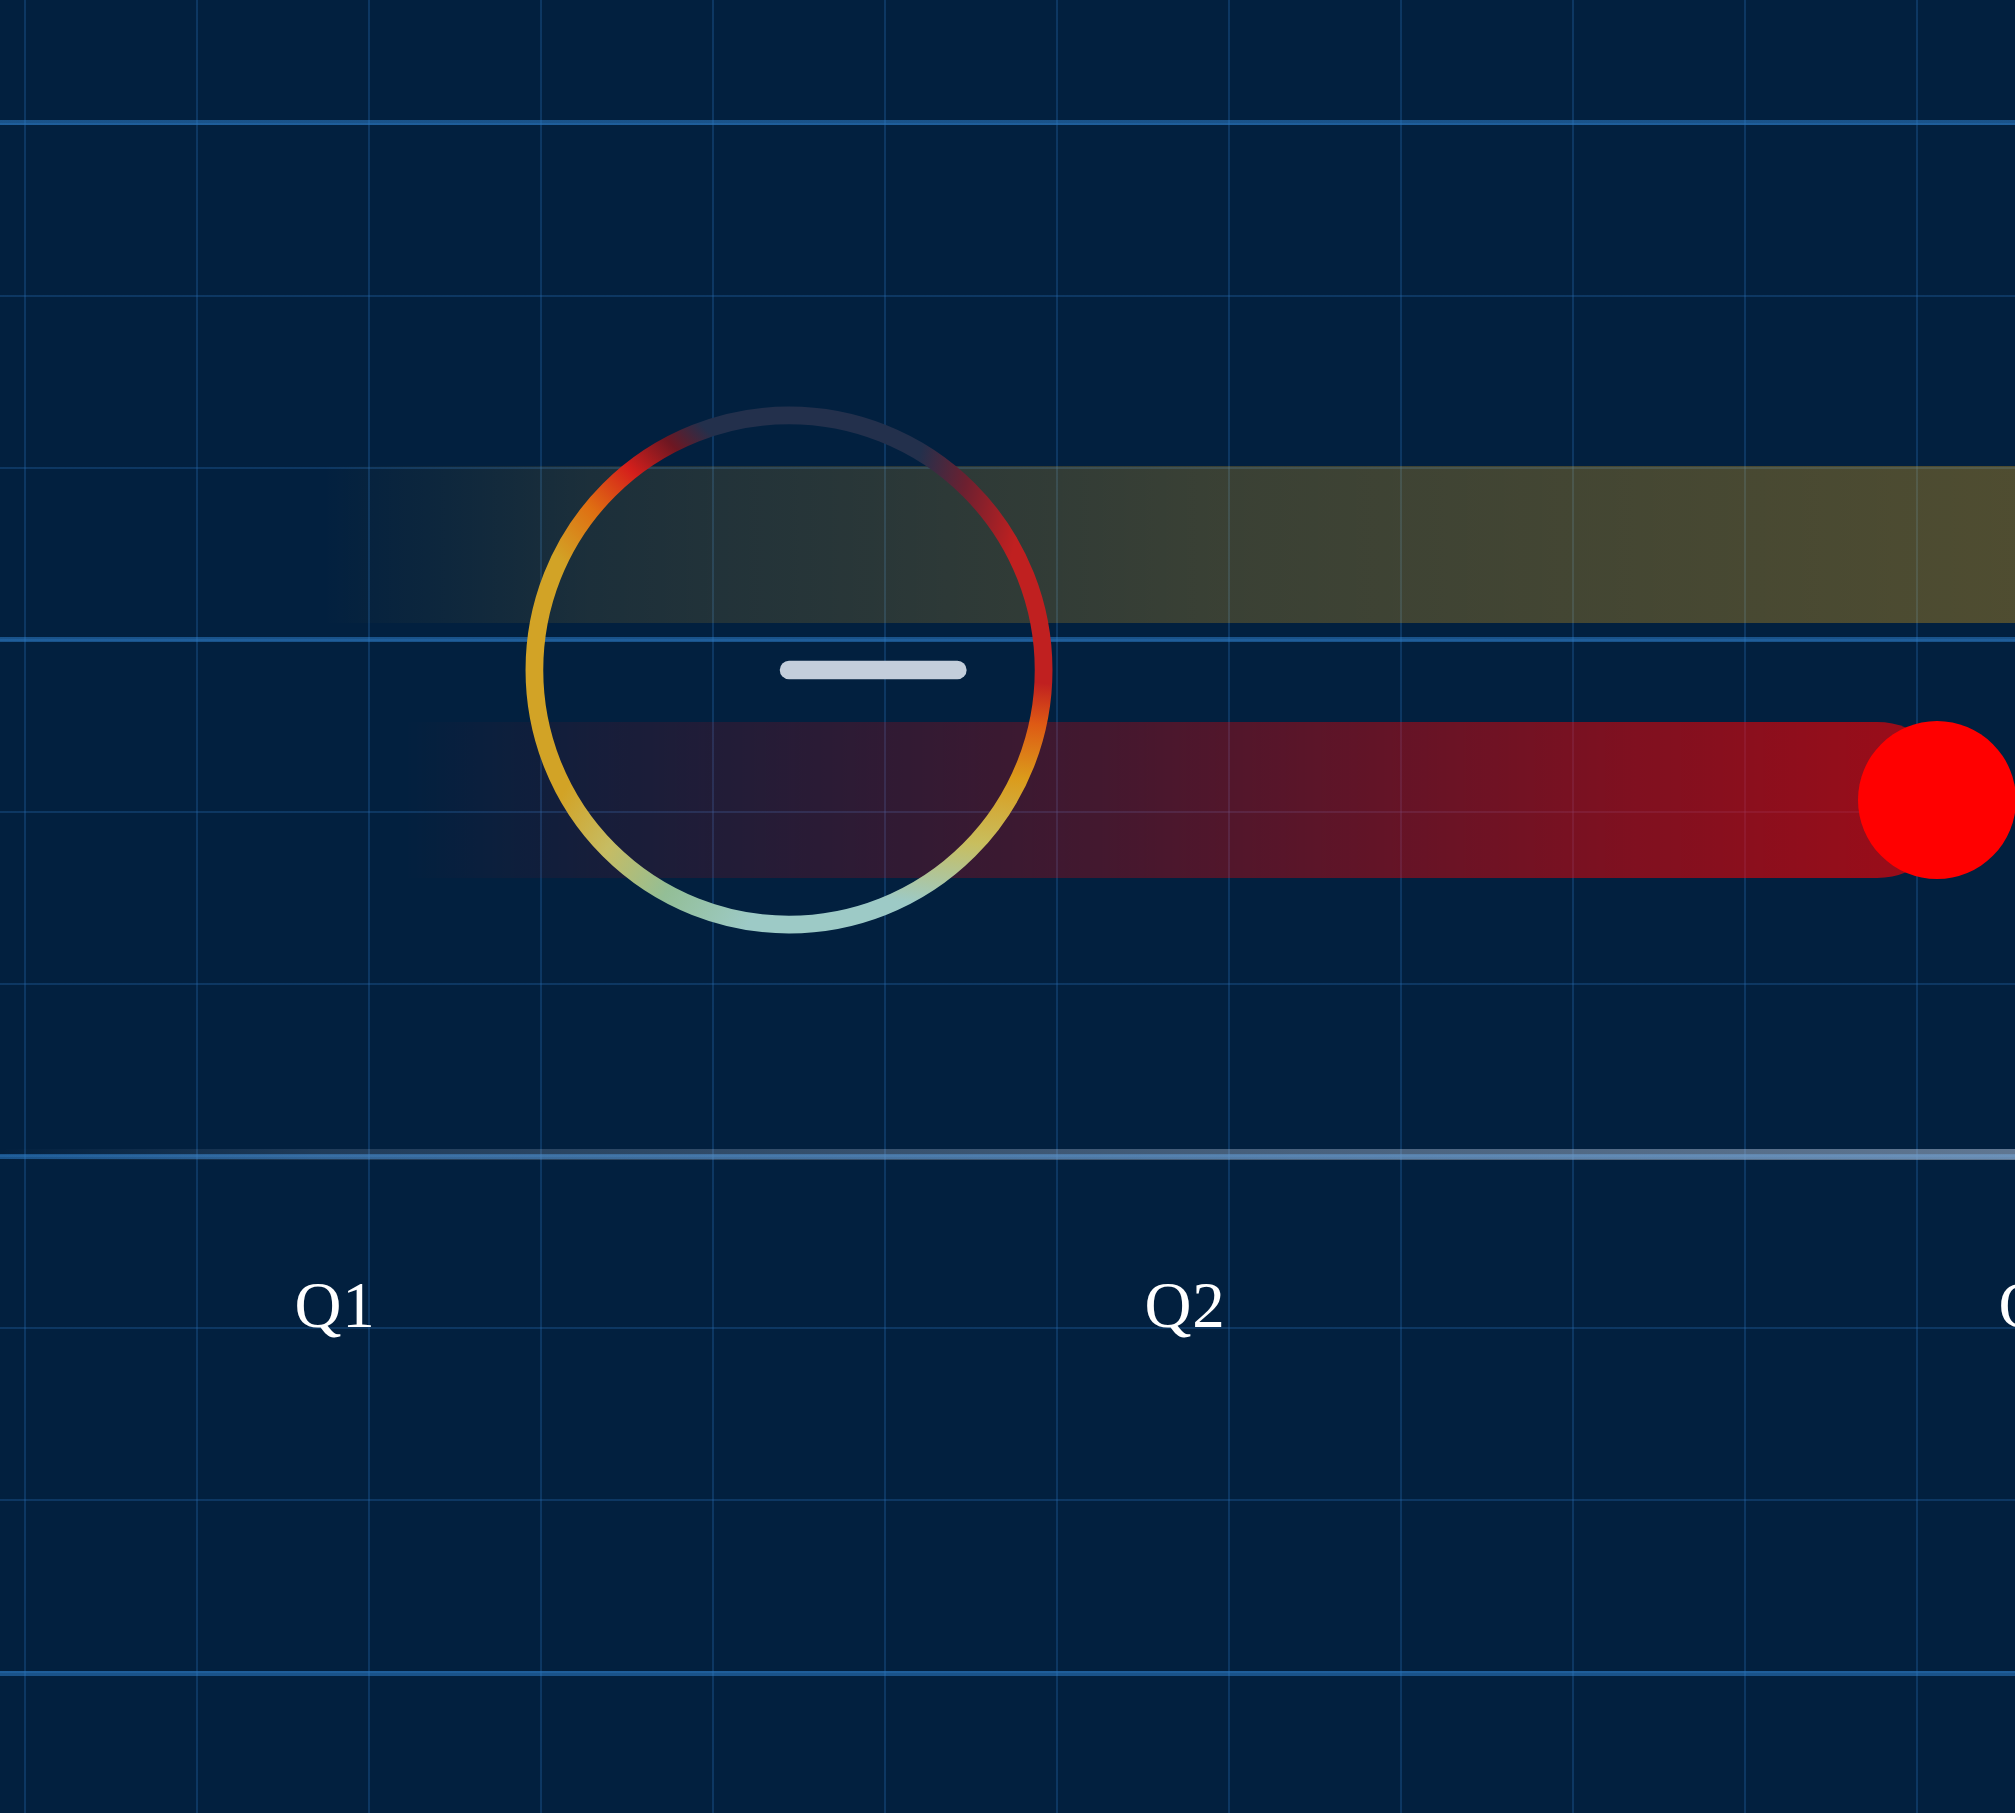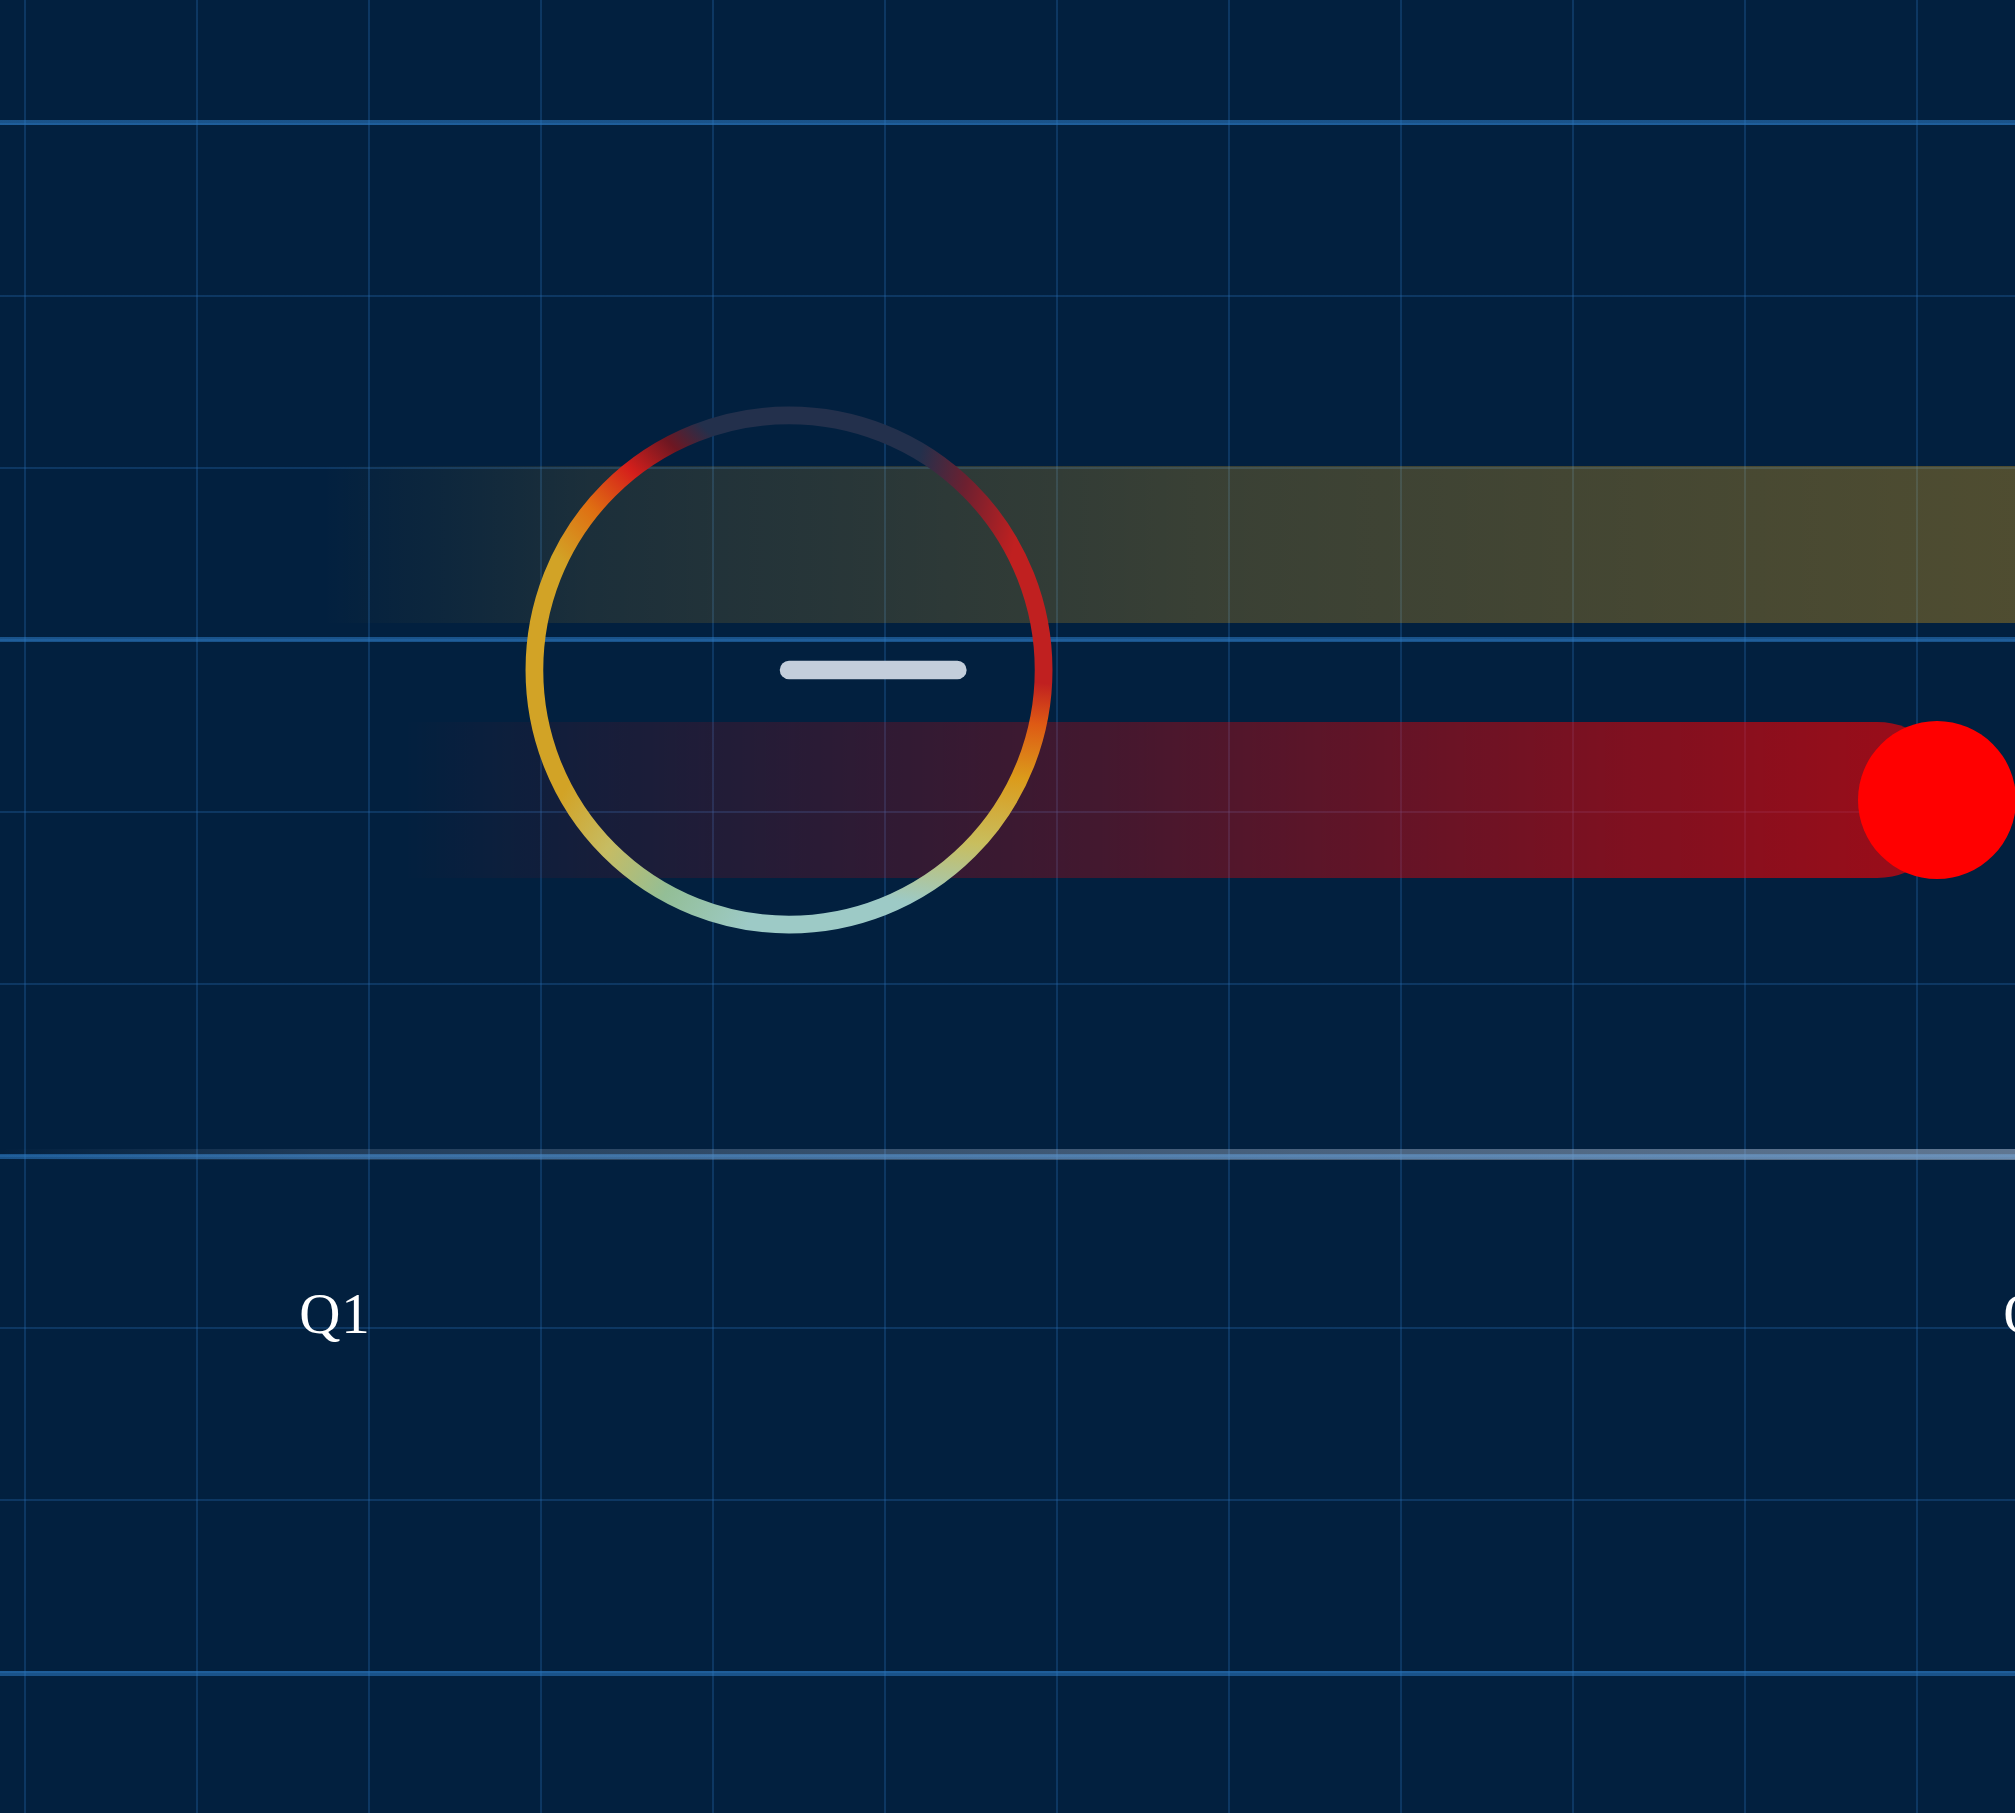--- a/index.html
+++ b/index.html
@@ -106,26 +106,26 @@
   
   #quarter-labels {
     position: absolute;
     left: 0;
     top: 1245px;
     width: 3224px;
     height: 121px;
   }
   .q-label {
     position: absolute;
-    top: 16px;
+    top: 8px;
     width: 242px;
     text-align: center;
     color: #FFFFFF;
     font-family: "Liberation Serif", "DejaVu Serif", serif;
-    font-size: 57px;
+    font-size: 65px;
     line-height: 105px;
     letter-spacing: 0.8px;
   }
   .q0 { left: 214px; }
   .q1 { left: 1064px; }
   .q2 { left: 1918px; }
 </style>
 </head>
 <body>
 
@@ -189,18 +189,19 @@
       </g>
     </svg>
   </div>
 
   <div class="dot" id="dot-red"></div>
 
   <div id="axis-line"></div>
 
   <div id="quarter-labels">
     <div class="q-label q0">Q1</div>
+    <div class="q-label q1">Q2</div>
     <div class="q-label q2">Q3</div>
 
   </div>
 
 </div>
 
 
 </body></html>

